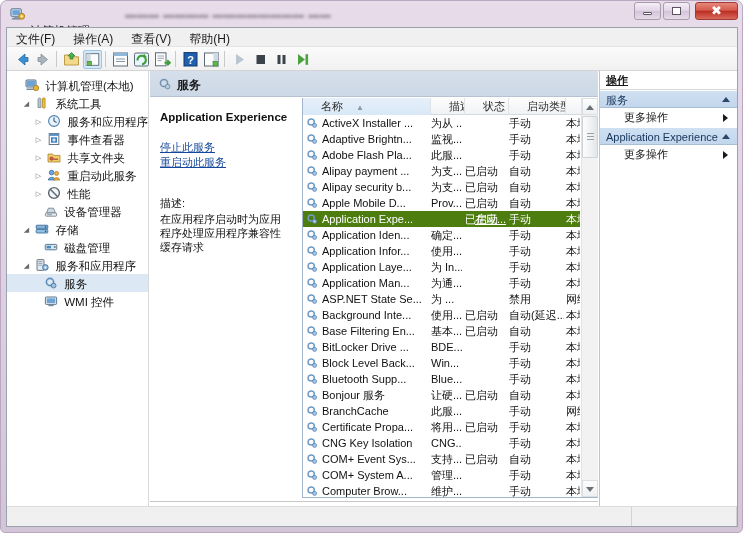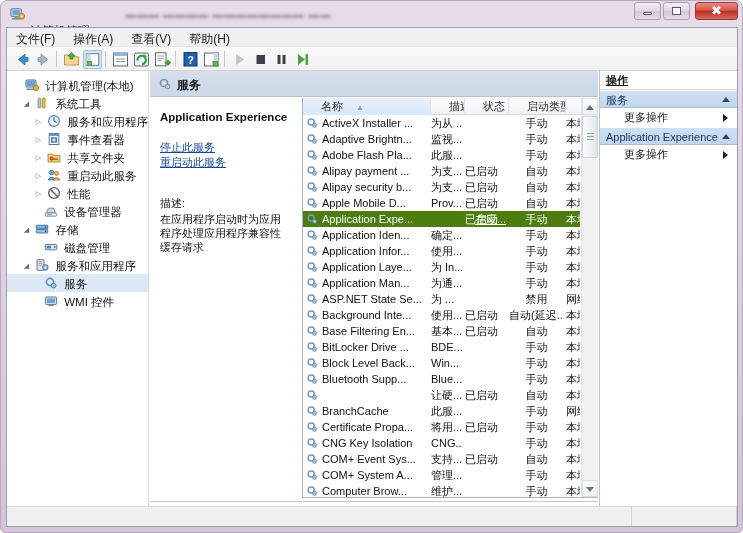--- a/index.html
+++ b/index.html
@@ -268,21 +268,21 @@
   .cell {
     position: absolute; top: 0;
     height: 16px;
     overflow: hidden;
     white-space: nowrap;
     color: #111;
   }
   .c-name  { left: 19px;  width: 106px; }
   .c-desc  { left: 128px; width: 31px; }
   .c-state { left: 162px; width: 42px; }
-  .c-start { left: 206px; width: 55px; text-align: center; }
+  .c-start { left: 206px; width: 55px; }
   .c-logon { left: 263px; width: 52px; }
   .svcico {
     position: absolute; left: 3px; top: 2px;
     width: 13px; height: 12px;
   }
 
   
   #vsb {
     position: absolute; right: 0; top: 0;
     width: 17px; height: 399px;
@@ -900,20 +900,21 @@
                 <span class="cell c-desc">Blue...</span>
                 <span class="cell c-state"></span>
                 <span class="cell c-start">手动</span>
                 <span class="cell c-logon">本地服务</span>
               </div>
               <div class="row">
                 <svg class="svcico" viewBox="0 0 13 12">
                   <circle cx="5.2" cy="5" r="3.1" fill="none" stroke="#6f9dc4" stroke-width="1.5"></circle>
                   <circle cx="8.6" cy="8.4" r="2" fill="#a8c6e0" stroke="#4a7ba6" stroke-width=".7"></circle>
                 </svg>
+                <span class="cell c-name">Bonjour 服务</span>
                 <span class="cell c-desc">让硬...</span>
                 <span class="cell c-state">已启动</span>
                 <span class="cell c-start">自动</span>
                 <span class="cell c-logon">本地系统</span>
               </div>
               <div class="row">
                 <svg class="svcico" viewBox="0 0 13 12">
                   <circle cx="5.2" cy="5" r="3.1" fill="none" stroke="#6f9dc4" stroke-width="1.5"></circle>
                   <circle cx="8.6" cy="8.4" r="2" fill="#a8c6e0" stroke="#4a7ba6" stroke-width=".7"></circle>
                 </svg>

